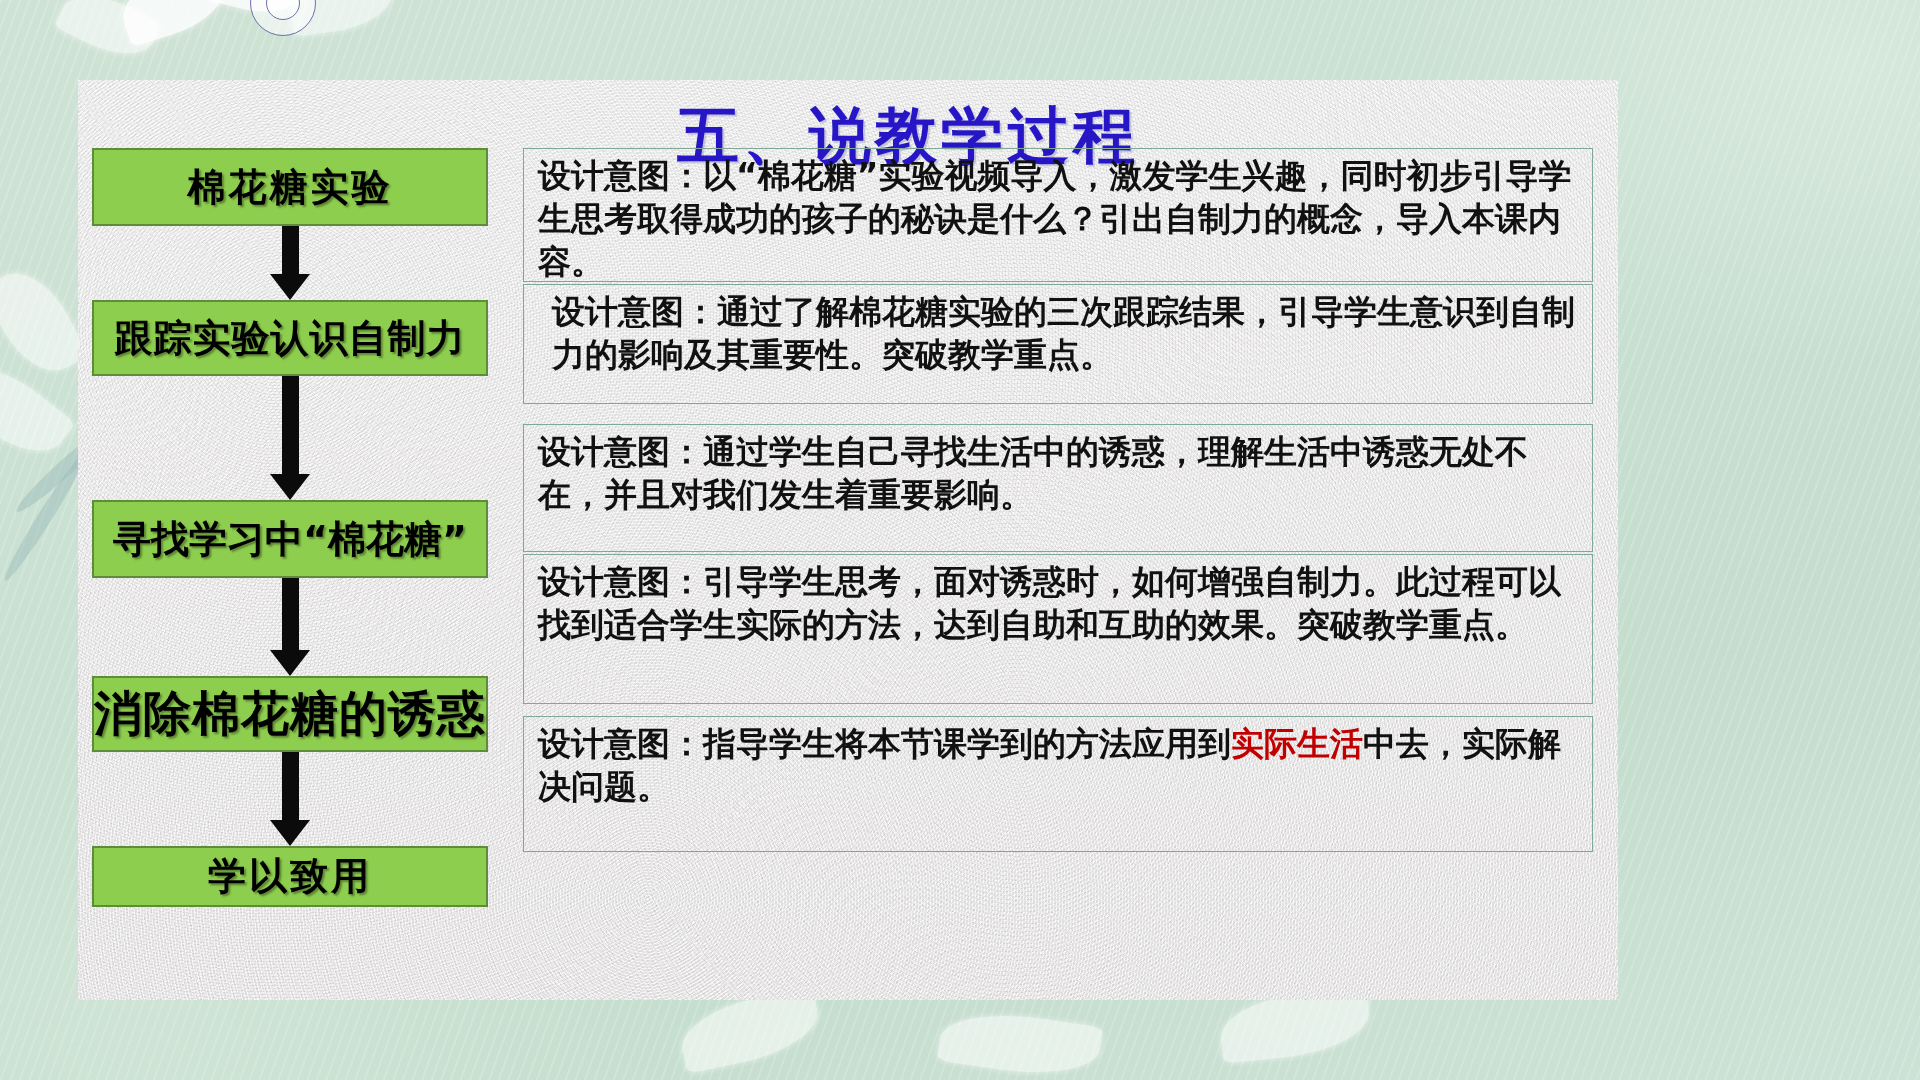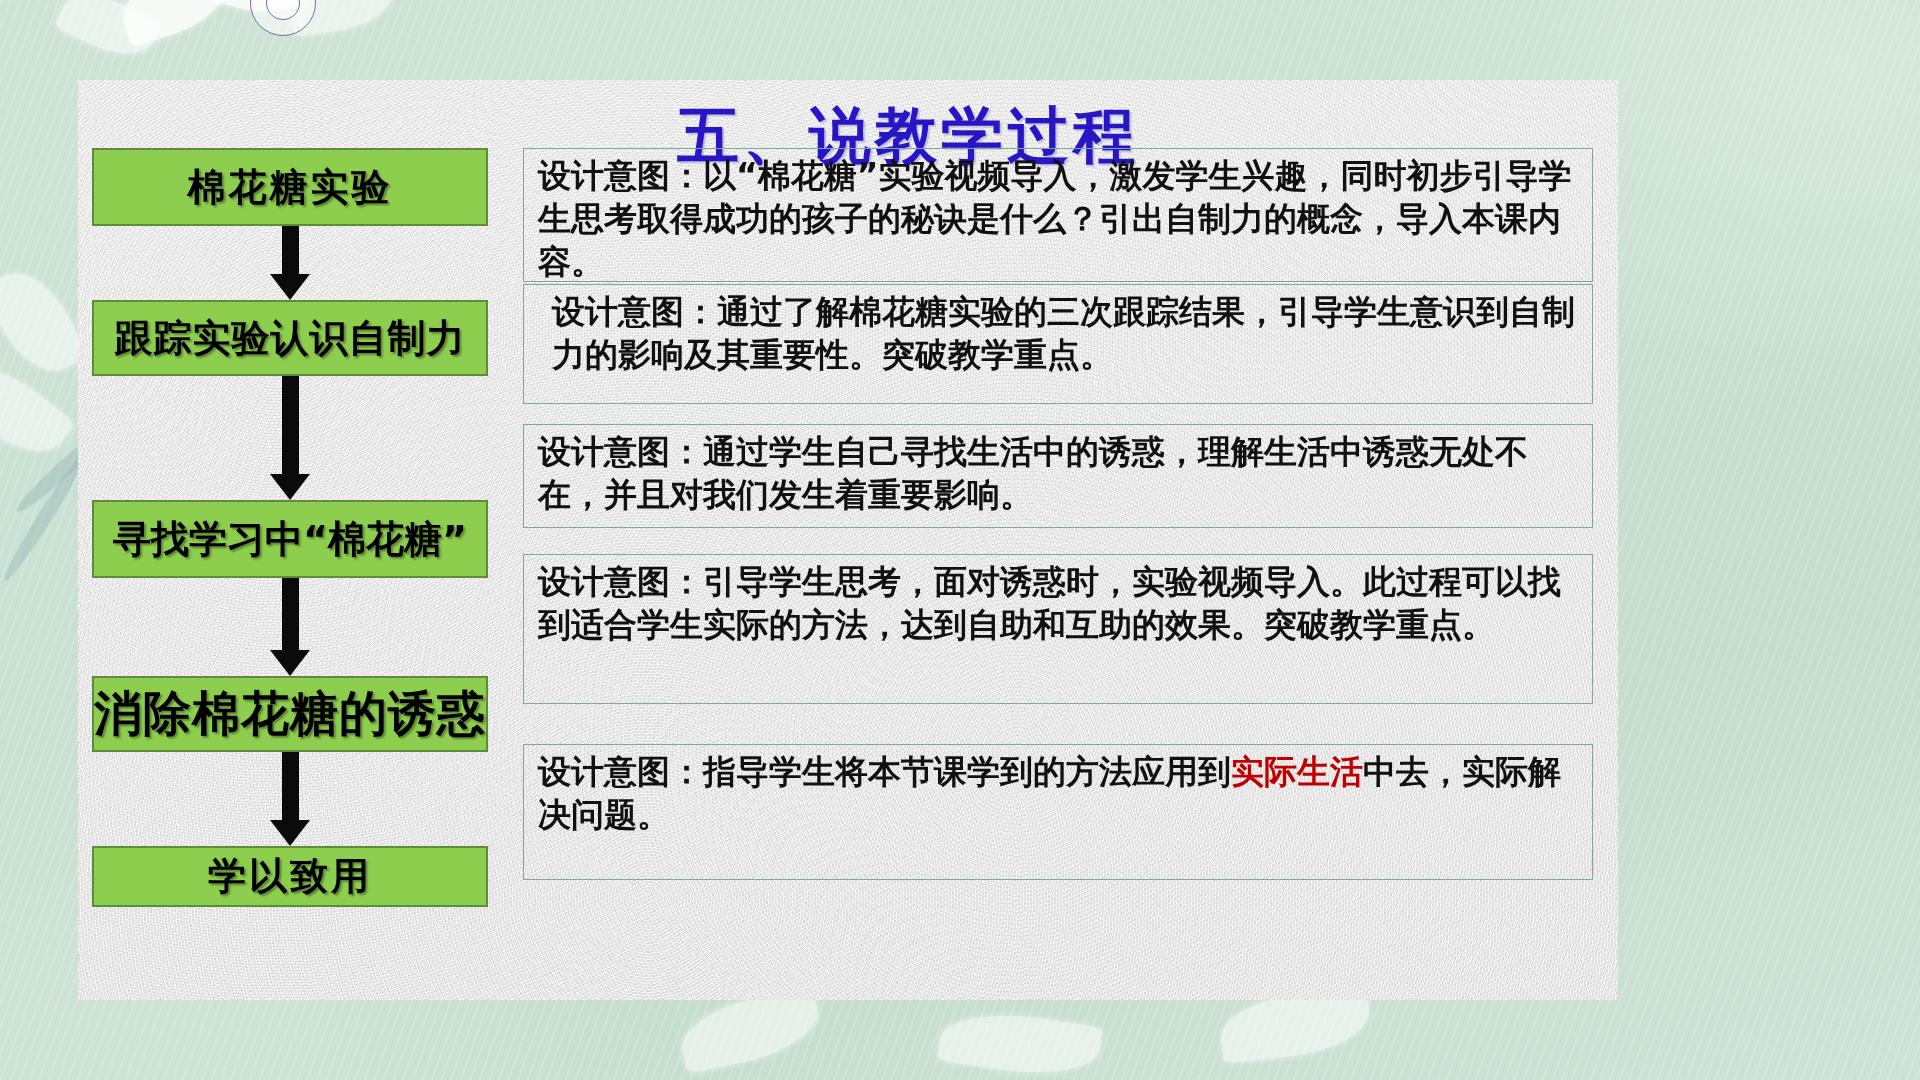--- a/index.html
+++ b/index.html
@@ -223,19 +223,19 @@
 
       <div class="flow-box" style="top:698px; height:61px; font-size:38px; letter-spacing:3px;">
         <span>学以致用</span>
       </div>
 
     </div>
 
     <div id="notes">
       <div class="note" style="top:0px; height:134px;"><span>设计意图：以“棉花糖”实验视频导入，激发学生兴趣，同时初步引导学生思考取得成功的孩子的秘诀是什么？引出自制力的概念，导入本课内容。</span></div>
       <div class="note" style="top:136px; height:120px;padding-left:28px;"><span>设计意图：通过了解棉花糖实验的三次跟踪结果，引导学生意识到自制力的影响及其重要性。突破教学重点。</span></div>
-      <div class="note" style="top:276px; height:104px;"><span>设计意图：通过学生自己寻找生活中的诱惑，理解生活中诱惑无处不在，并且对我们发生着重要影响。</span></div>
-      <div class="note" style="top:406px; height:150px;"><span>设计意图：引导学生思考，面对诱惑时，实验视频导入。此过程可以找到适合学生实际的方法，达到自助和互助的效果。突破教学重点。</span></div>
-      <div class="note" style="top:596px; height:136px;"><span>设计意图：指导学生将本节课学到的方法应用到</span><span class="hl">实际生活</span><span>中去，实际解决问题。</span></div>
+      <div class="note" style="top:276px; height:128px;"><span>设计意图：通过学生自己寻找生活中的诱惑，理解生活中诱惑无处不在，并且对我们发生着重要影响。</span></div>
+      <div class="note" style="top:406px; height:150px;"><span>设计意图：引导学生思考，面对诱惑时，如何增强自制力。此过程可以找到适合学生实际的方法，达到自助和互助的效果。突破教学重点。</span></div>
+      <div class="note" style="top:568px; height:136px;"><span>设计意图：指导学生将本节课学到的方法应用到</span><span class="hl">实际生活</span><span>中去，实际解决问题。</span></div>
     </div>
 
   </div>
 </div>
 
 </body></html>

